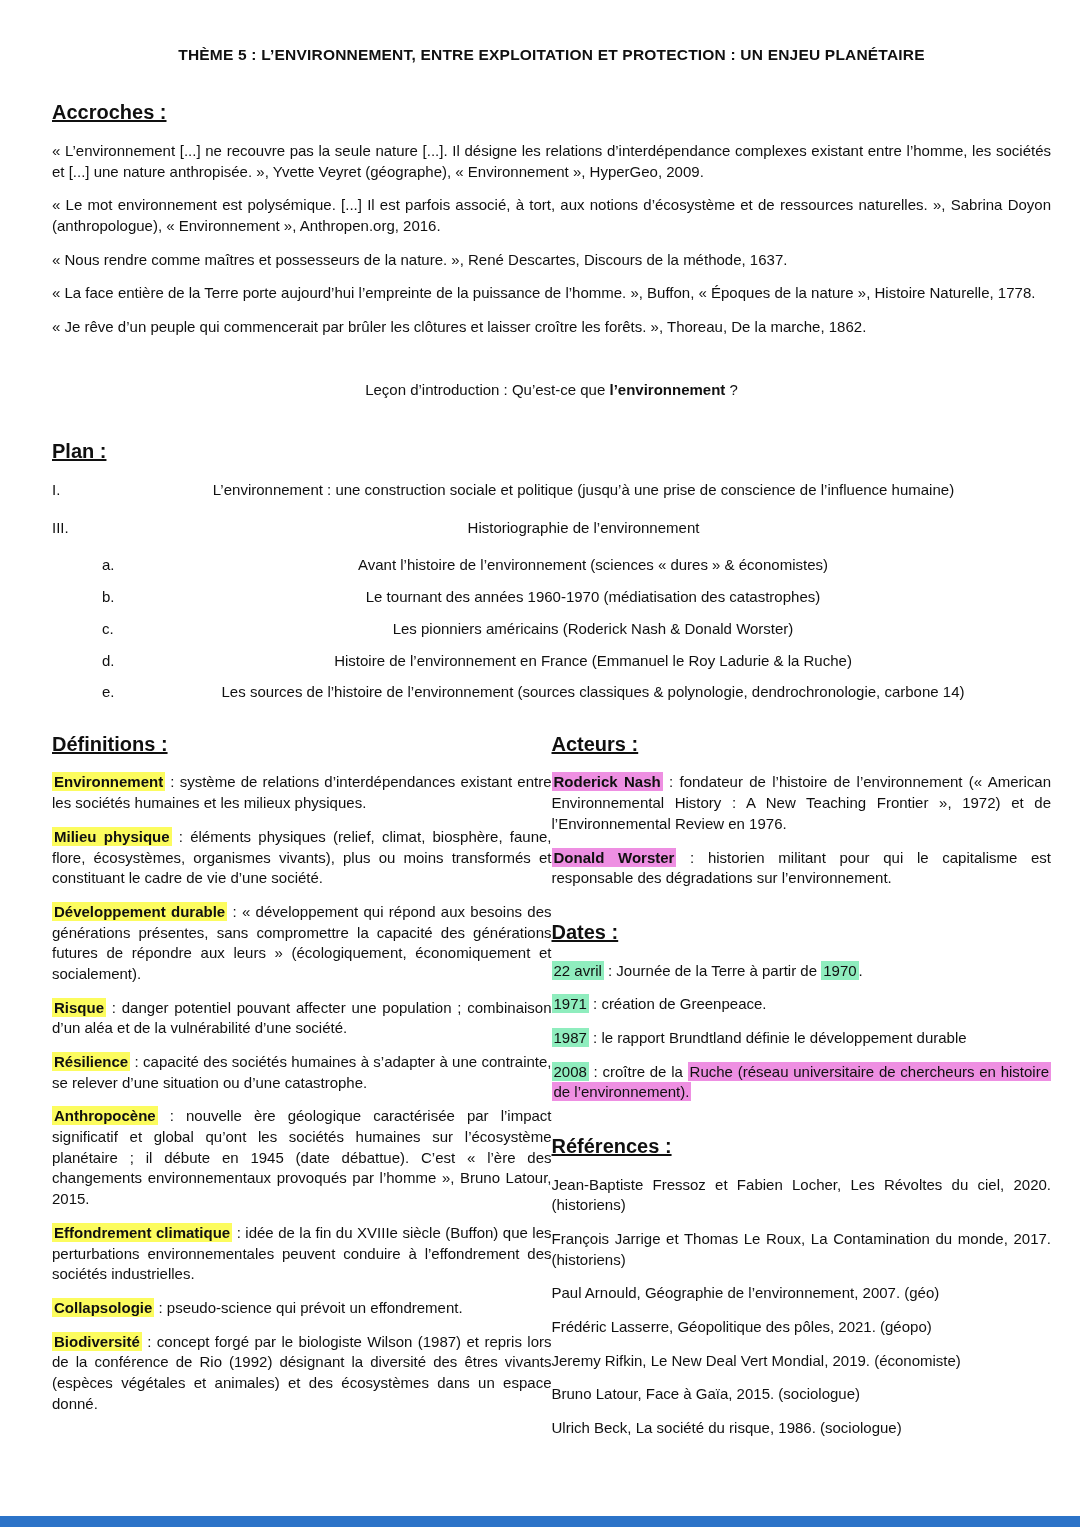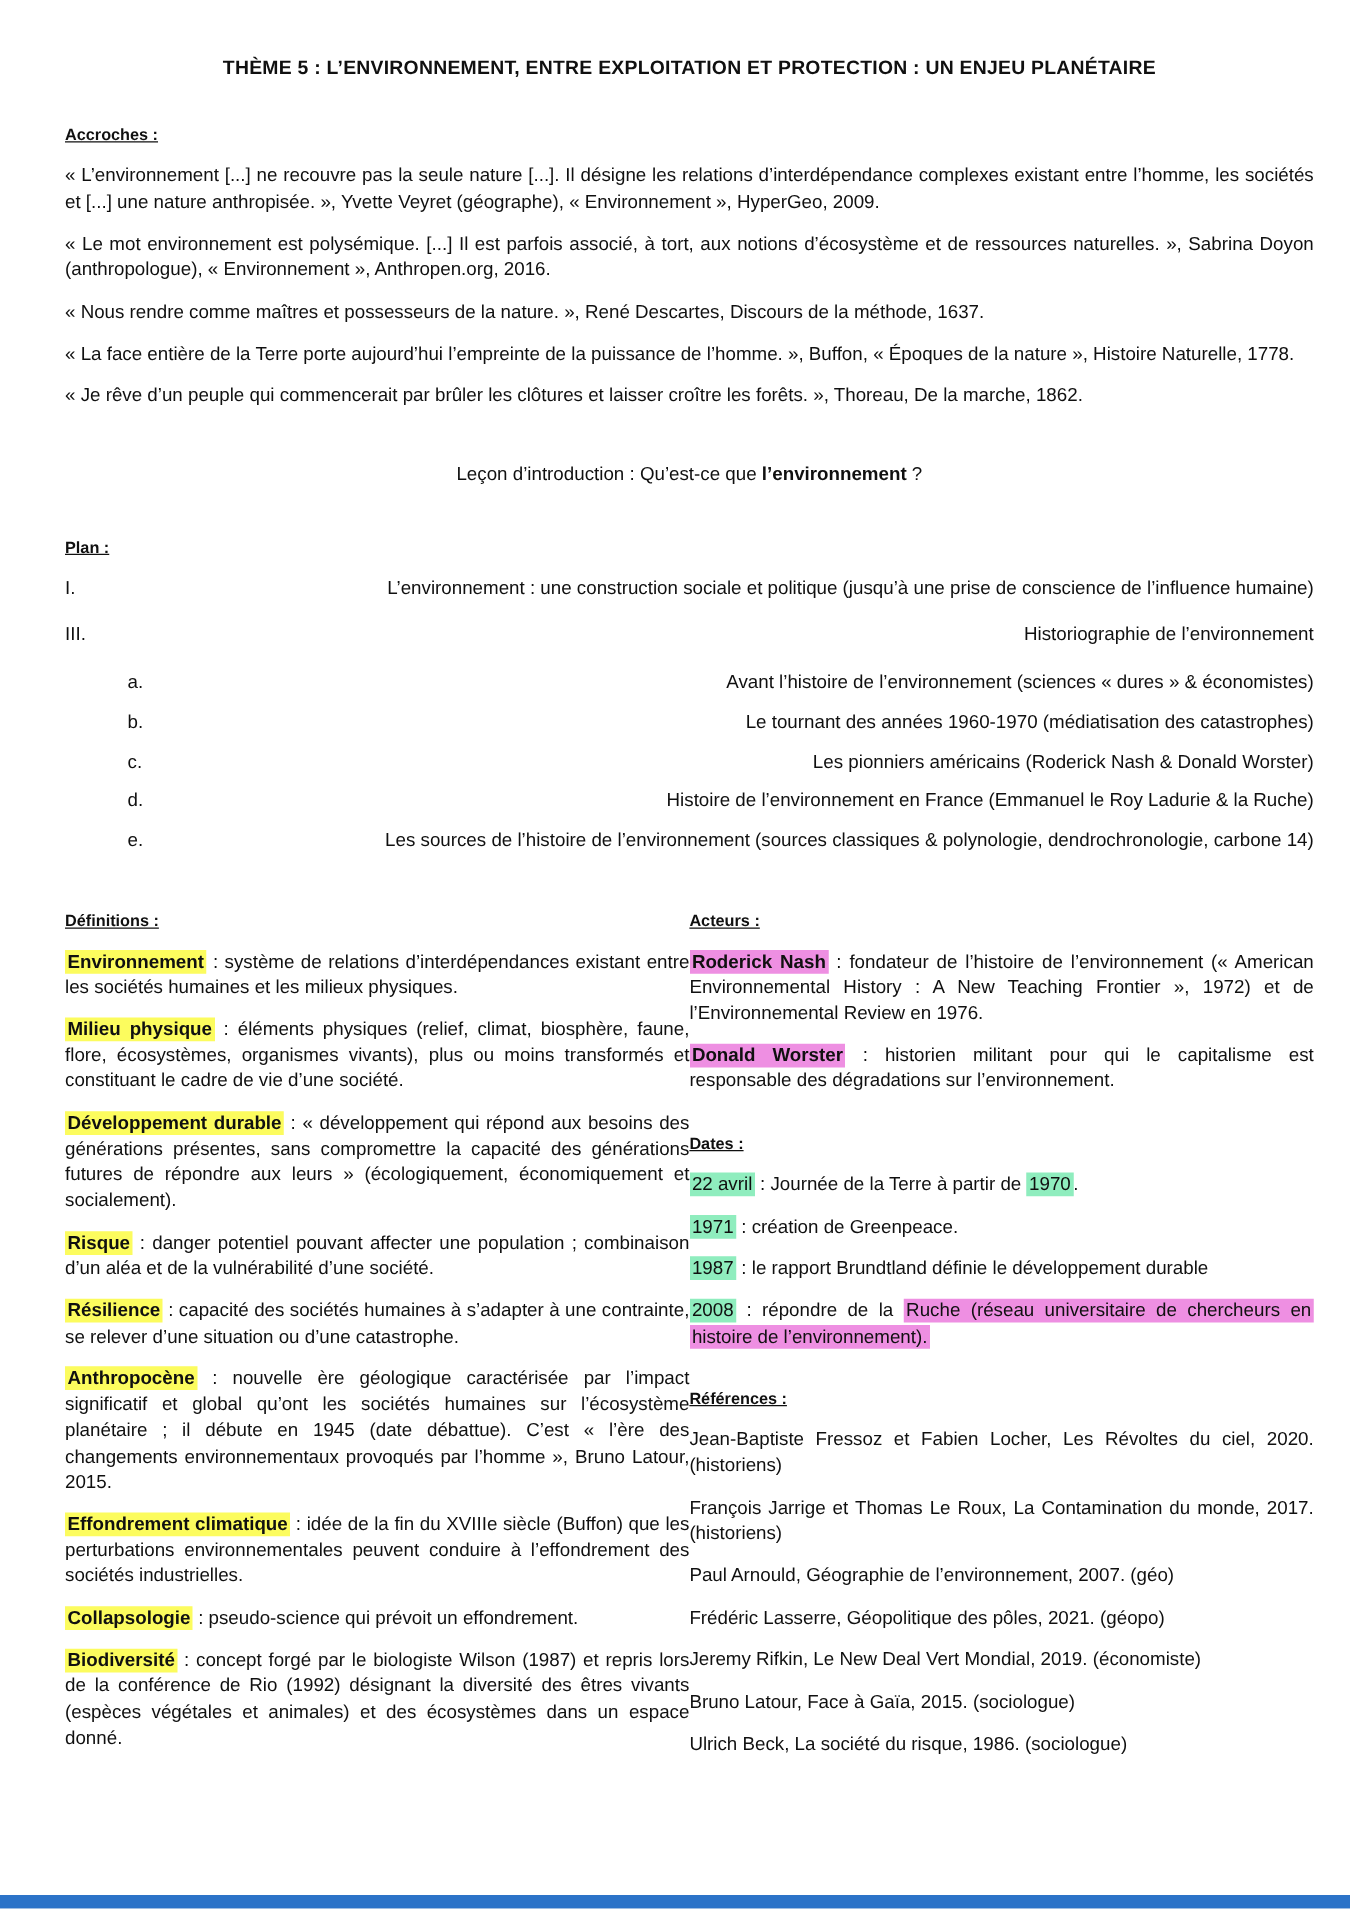--- a/index.html
+++ b/index.html
@@ -24,40 +24,40 @@
   }
   .content{padding:44px 29px 0 52px;}
   .title{
     font-size:15.5px;
     font-weight:700;
     text-align:center;
     margin:0 0 34px 0;
     letter-spacing:.2px;
   }
   h2.heading{
-    font-size:13px;
+    font-size:20px;
     font-weight:700;
     text-decoration:underline;
-    margin:16px 0 14px 0;
+    margin:0 0 14px 0;
     display:block;
   }
   .para{
     margin:0 0 13px 0;
     text-align:justify;
   }
   .para:last-child{margin-bottom:0;}
   .lesson{
     text-align:center;
     margin:42px 0 38px 0;
   }
   .plan-row{display:flex;margin:0 0 17px 0;}
   .plan-num{flex:none;width:64px;}
   .plan-sub-row{display:flex;margin:0 0 11px 50px;}
   .plan-letter{flex:none;width:33px;}
-  .plan-text{flex:1;text-align:right;}
+  .plan-text{flex:1;text-align:center;}
   .columns{display:flex;margin-top:28px;align-items:flex-start;}
   .col{flex:1;min-width:0;}
   h2.heading.mt{margin-top:30px;}
   
   .s-b{font-weight:700;}
   .s-i{}
   .s-y{background:var(--yellow);padding:1px 2px;box-decoration-break:clone;-webkit-box-decoration-break:clone;}
   .s-p{background:var(--pink);padding:1px 2px;box-decoration-break:clone;-webkit-box-decoration-break:clone;}
   .s-g{background:var(--green);padding:1px 2px;box-decoration-break:clone;-webkit-box-decoration-break:clone;}
   .page-edge{
@@ -136,21 +136,21 @@
 
       <div class="col">
         <h2 class="heading">Acteurs :</h2>
         <p class="para"><span class="s-p s-b">Roderick Nash</span><span> : fondateur de l’histoire de l’environnement (« American Environnemental History : A New Teaching Frontier », 1972) et de l’</span><span class="s-i">Environnemental Review</span><span> en 1976.</span></p>
         <p class="para"><span class="s-p s-b">Donald Worster</span><span> : historien militant pour qui le capitalisme est responsable des dégradations sur l’environnement.</span></p>
 
         <h2 class="heading mt">Dates :</h2>
         <p class="para"><span class="s-g">22 avril</span><span> : Journée de la Terre à partir de </span><span class="s-g">1970</span><span>.</span></p>
         <p class="para"><span class="s-g">1971</span><span> : création de Greenpeace.</span></p>
         <p class="para"><span class="s-g">1987</span><span> : le rapport Brundtland définie le développement durable</span></p>
-        <p class="para"><span class="s-g">2008</span><span> : répondre de la </span><span class="s-p">Ruche (réseau universitaire de chercheurs en histoire de l’environnement).</span></p>
+        <p class="para"><span class="s-g">2008</span><span> : croître de la </span><span class="s-p">Ruche (réseau universitaire de chercheurs en histoire de l’environnement).</span></p>
 
         <h2 class="heading mt">Références :</h2>
         <p class="para"><span>Jean-Baptiste Fressoz et Fabien Locher, </span><span class="s-i">Les Révoltes du ciel</span><span>, 2020. (historiens)</span></p>
         <p class="para"><span>François Jarrige et Thomas Le Roux, </span><span class="s-i">La Contamination du monde</span><span>, 2017. (historiens)</span></p>
         <p class="para"><span>Paul Arnould, </span><span class="s-i">Géographie de l’environnement</span><span>, 2007. (géo)</span></p>
         <p class="para"><span>Frédéric Lasserre, </span><span class="s-i">Géopolitique des pôles</span><span>, 2021. (géopo)</span></p>
         <p class="para"><span>Jeremy Rifkin, </span><span class="s-i">Le New Deal Vert Mondial</span><span>, 2019. (économiste)</span></p>
         <p class="para"><span>Bruno Latour, </span><span class="s-i">Face à Gaïa</span><span>, 2015. (sociologue)</span></p>
         <p class="para"><span>Ulrich Beck, </span><span class="s-i">La société du risque</span><span>, 1986. (sociologue)</span></p>
       </div>

